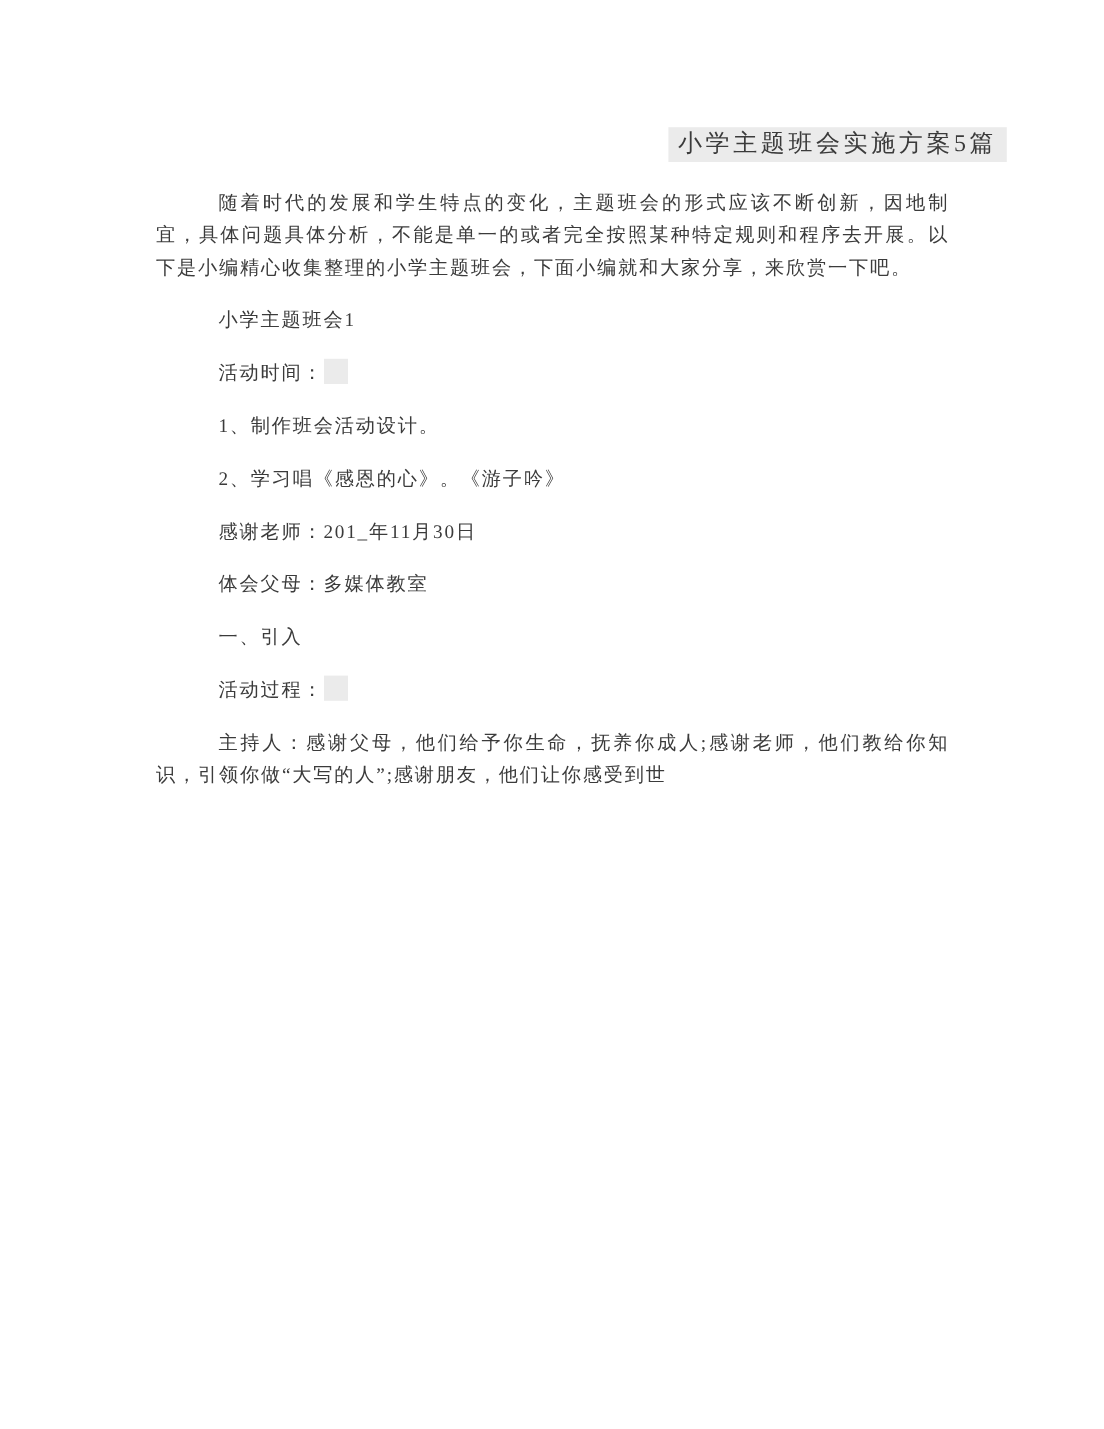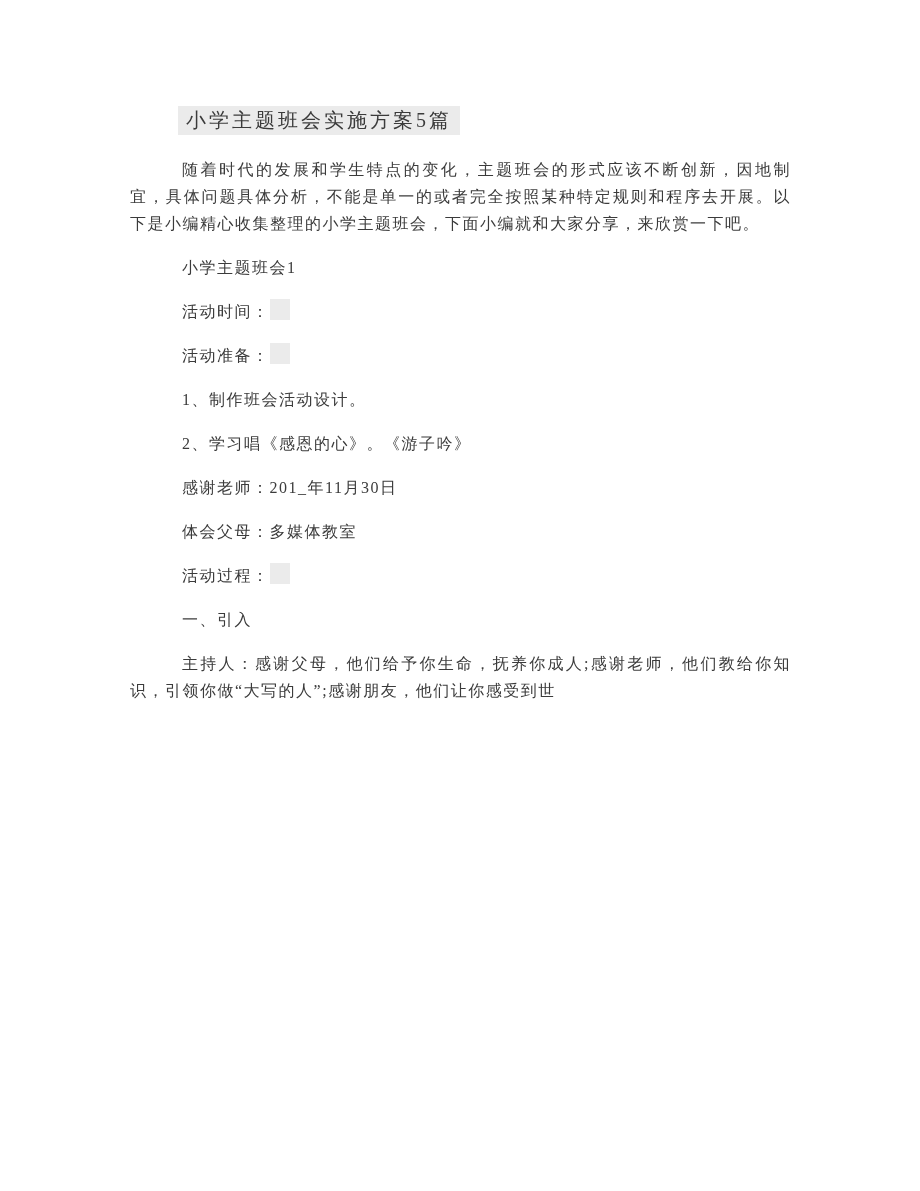--- a/index.html
+++ b/index.html
@@ -15,21 +15,21 @@
     background: #ffffff;
     padding: 106px 129px 0 130px;
     overflow: hidden;
     font-family: "Liberation Serif", "DejaVu Serif", serif;
     color: #3b3b3b;
   }
   .doc-title {
     margin: 0;
     font-size: 20px;
     font-weight: normal;
-    text-align: left;
+    text-align: right;
     letter-spacing: 3px;
     line-height: 29px;
   }
   .doc-title .hl {
     display: inline-block;
     background: #ebebeb;
     padding: 0 8px;
     transform: translateX(48px);
   }
   .block {
@@ -53,22 +53,21 @@
 </style>
 </head>
 <body>
 
 <div class="page">
   <h1 class="doc-title"><span class="hl">小学主题班会实施方案5篇</span></h1>
   <div>
       <p class="block first"><span>随着时代的发展和学生特点的变化，主题班会的形式应该不断创新，因地制宜，具体问题具体分析，不能是单一的或者完全按照某种特定规则和程序去开展。以下是小编精心收集整理的小学主题班会，下面小编就和大家分享，来欣赏一下吧。</span></p>
       <p class="block"><span>小学主题班会1</span></p>
       <p class="block"><span>活动时间：</span><span class="trail-hl"></span></p>
-      <p class="block"><span>活动准备：</span><span class="trail-hl"></span></p>
       <p class="block"><span>1、制作班会活动设计。</span></p>
       <p class="block"><span>2、学习唱《感恩的心》。《游子吟》</span></p>
       <p class="block"><span>感谢老师：201_年11月30日</span></p>
       <p class="block"><span>体会父母：多媒体教室</span></p>
+      <p class="block"><span>一、引入</span></p>
       <p class="block"><span>活动过程：</span><span class="trail-hl"></span></p>
-      <p class="block"><span>一、引入</span></p>
       <p class="block"><span>主持人：感谢父母，他们给予你生命，抚养你成人;感谢老师，他们教给你知识，引领你做“大写的人”;感谢朋友，他们让你感受到世</span></p>
     </div>
 </div>
 
 </body></html>

